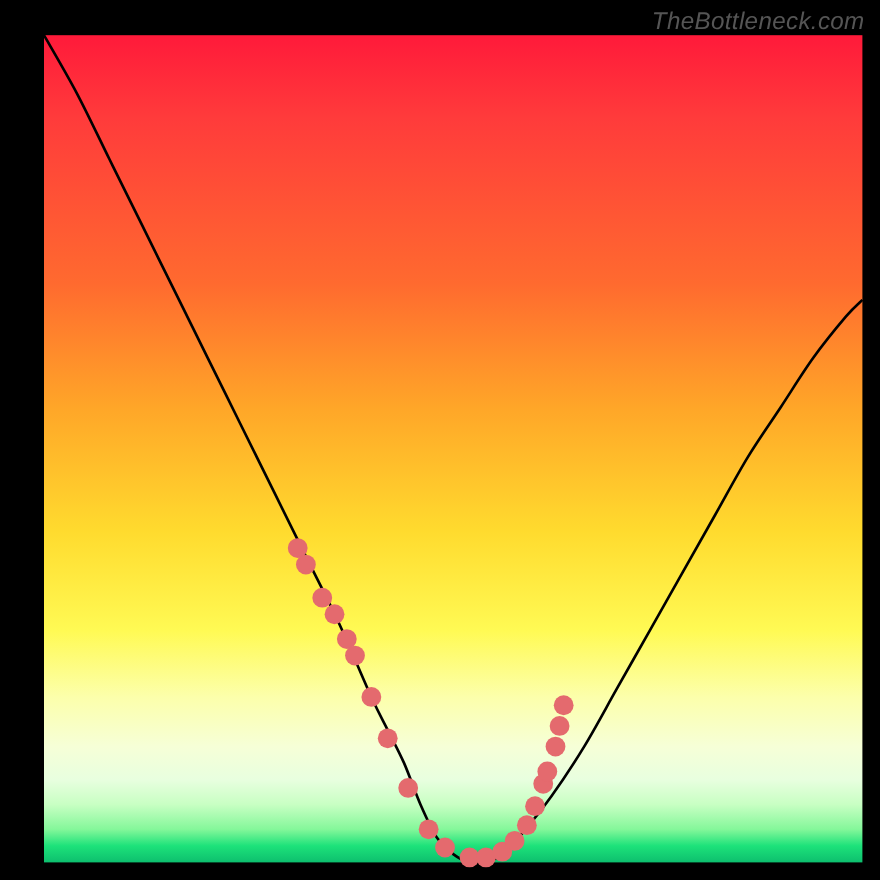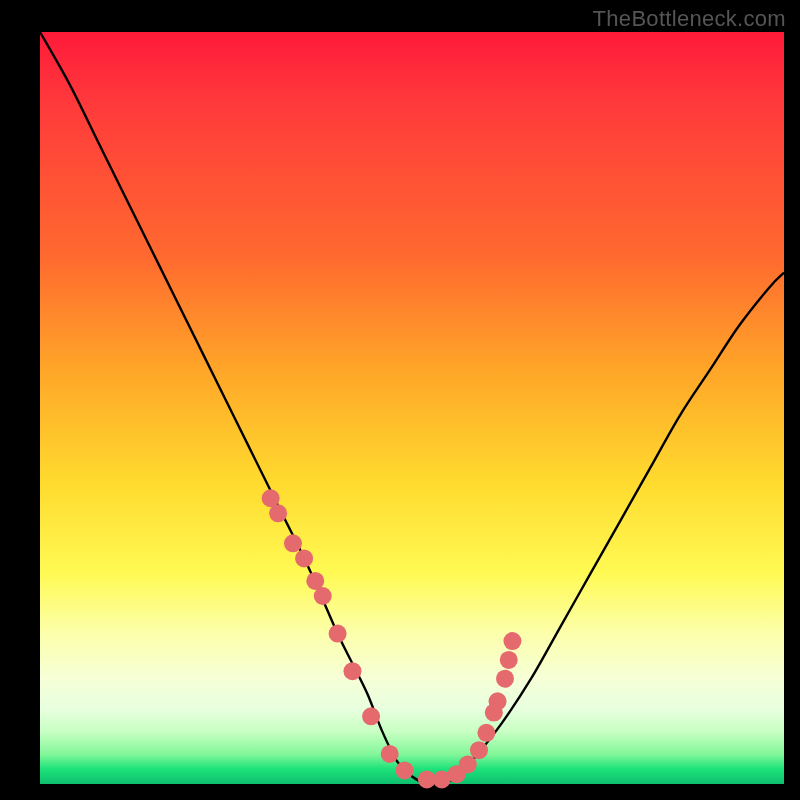--- a/index.html
+++ b/index.html
@@ -44,20 +44,21 @@
     );
   }
   .attribution {
     position: absolute;
     top: 6px;
     right: 14px;
     color: #555;
     font-size: 22px;
     letter-spacing: 0.3px;
     font-weight: 500;
+    font-style: italic;
   }
   svg.curve {
     position: absolute;
     left: 0;
     top: 0;
     width: 744px;
     height: 752px;
     overflow: visible;
   }
 </style>

